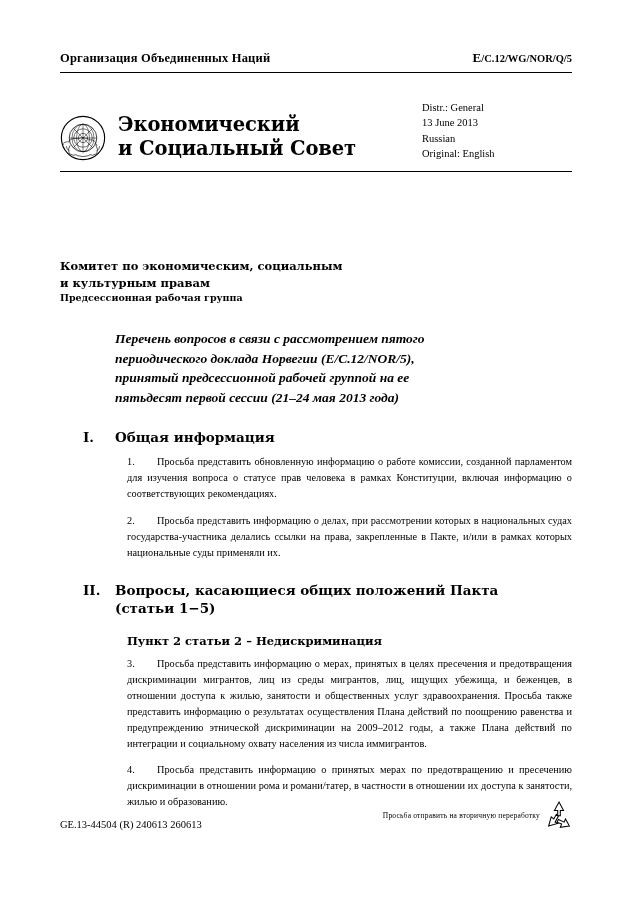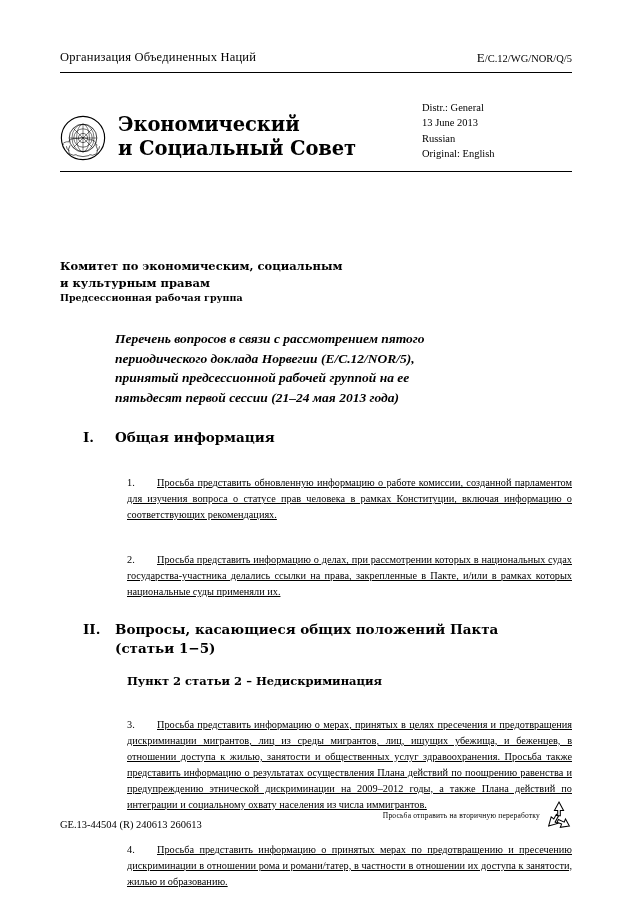--- a/index.html
+++ b/index.html
@@ -26,22 +26,23 @@
     position: absolute;
     left: 60px;
     top: 50px;
     width: 512px;
   }
 
   
   .masthead-row {
     display: flex;
     justify-content: space-between;
-    align-items: flex-start;
+    align-items: center;
     padding-bottom: 4px;
+    font-weight: bold;
   }
   .org-name {
     font-size: 12.5px;
     letter-spacing: 0.2px;
   }
   .symbol {
     font-size: 13px;
     white-space: nowrap;
   }
   .symbol .sym-small {
@@ -141,25 +142,24 @@
     font-family: "DejaVu Serif", serif;
     font-size: 11.5px;
     font-weight: bold;
     margin-top: 16px;
     margin-left: 12px;
   }
   .para {
     font-size: 10.3px;
     line-height: 1.55;
     text-align: justify;
-    margin-top: 29px;
+    margin-top: 8px;
     margin-left: 12px;
     position: relative;
     padding-left: 0;
-    text-decoration: underline;
   }
   .para .pnum {
     display: inline-block;
     width: 30px;
   }
   .para .ptext {
     
   }
 
   

